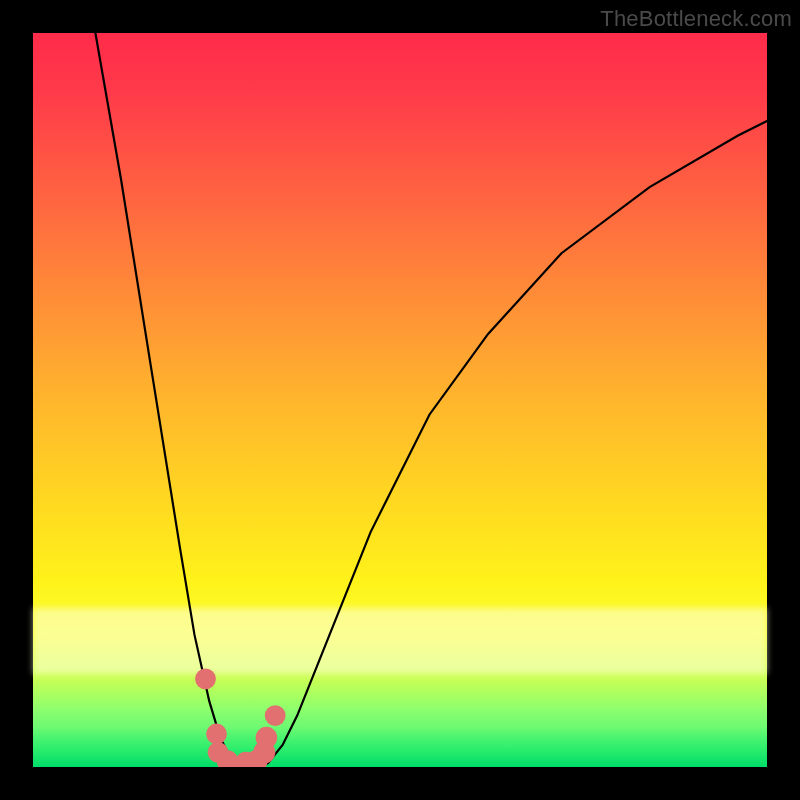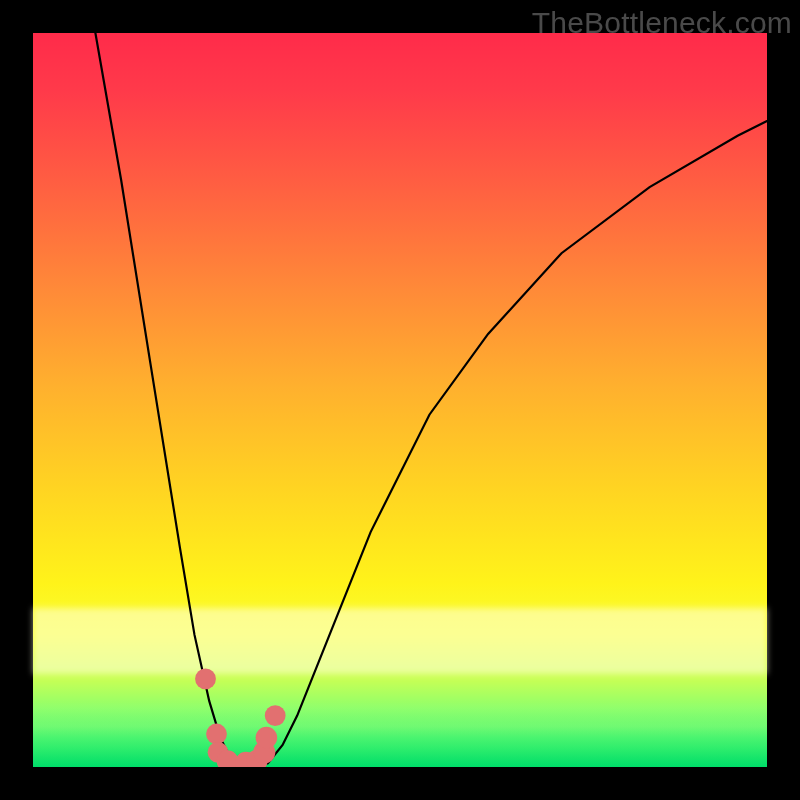--- a/index.html
+++ b/index.html
@@ -55,21 +55,21 @@
       rgba(255,255,200,0) 0%,
       rgba(160,255,130,0.3) 40%,
       rgba(60,240,110,0.5) 70%,
       rgba(0,220,105,0.6) 100%);
   }
   .watermark {
     position: absolute;
     right: 8px;
     top: 6px;
     font-family: Arial, Helvetica, sans-serif;
-    font-size: 30px;
+    font-size: 22px;
     color: #4a4a4a;
     font-weight: 500;
     letter-spacing: 0.2px;
   }
   svg.curve {
     position: absolute;
     left: 33px;
     top: 33px;
     width: 734px;
     height: 734px;

